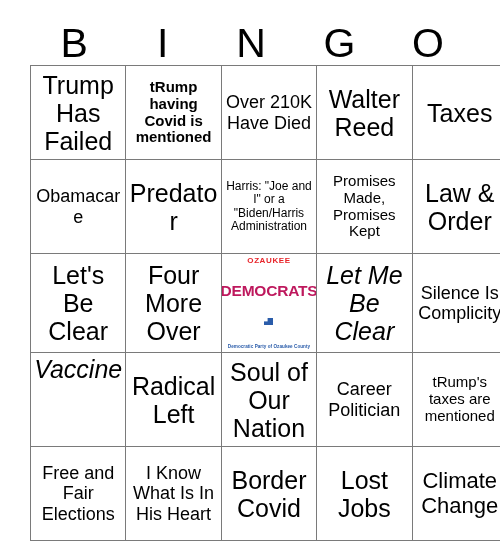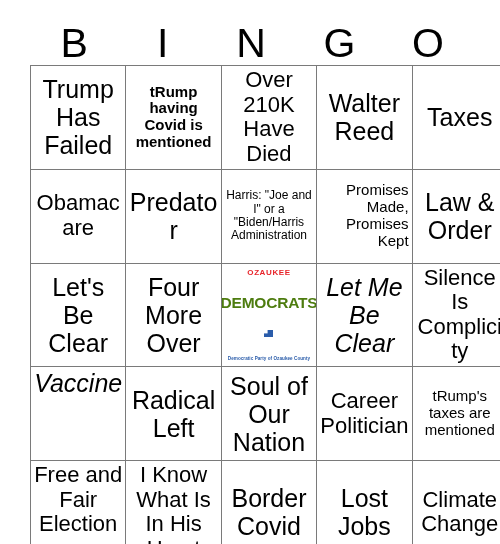--- a/index.html
+++ b/index.html
@@ -55,21 +55,21 @@
     overflow: hidden;
     word-wrap: break-word;
   }
   .cell-text {
     display: block;
     line-height: 1.12;
   }
   
   .fs-xl  { font-size: 25px; }
   .fs-lg  { font-size: 22px; }
-  .fs-md  { font-size: 22px; }
+  .fs-md  { font-size: 18px; }
   .fs-sm  { font-size: 15px; }
   .fs-xs  { font-size: 12px; }
 
   .align-top { vertical-align: top !important; }
 
   
   .free-cell { padding: 0; }
   .logo-wrap {
     width: 100%;
     height: 100%;
@@ -142,39 +142,39 @@
       <tr>
         <td style="border-color: rgb(122, 122, 122);">
             <span class="cell-text fs-md">Obamacare</span>
           </td>
         <td style="border-color: rgb(122, 122, 122);">
             <span class="cell-text fs-xl">Predator</span>
           </td>
         <td style="border-color: rgb(122, 122, 122);">
             <span class="cell-text fs-xs">Harris: "Joe and I" or a "Biden/Harris Administration</span>
           </td>
-        <td style="border-color: rgb(122, 122, 122); text-align: right;">
+        <td style="border-color: rgb(122, 122, 122);">
             <span class="cell-text fs-sm">Promises Made, Promises Kept</span>
           </td>
         <td style="border-color: rgb(122, 122, 122);">
             <span class="cell-text fs-xl">Law &amp; Order</span>
           </td>
       </tr>
 
       <tr>
         <td style="border-color: rgb(122, 122, 122);">
             <span class="cell-text fs-xl">Let's Be Clear</span>
           </td>
         <td style="border-color: rgb(122, 122, 122);">
             <span class="cell-text fs-xl">Four More Over</span>
           </td>
         <td class="free-cell" style="border-color: rgb(122, 122, 122);">
           <div class="logo-wrap">
             <div class="logo-top" style="color: rgb(232, 36, 42);">OZAUKEE</div>
-            <div class="logo-main" style="color: #4d7c0f;">DEMOCRATS</div>
+            <div class="logo-main" style="color: #be185d;">DEMOCRATS</div>
             <svg class="logo-flag" viewBox="0 0 9 7">
               <rect x="0" y="0" width="9" height="7" fill="#2A5CAA"></rect>
               <rect x="0" y="0" width="3.6" height="3.4" fill="#ffffff"></rect>
             </svg>
             <div class="logo-sub" style="color: rgb(42, 92, 170);">Democratic Party of Ozaukee County</div>
           </div>
         </td>
         <td style="border-color: rgb(122, 122, 122); font-style: italic;">
             <span class="cell-text fs-xl">Let Me Be Clear</span>
           </td>

